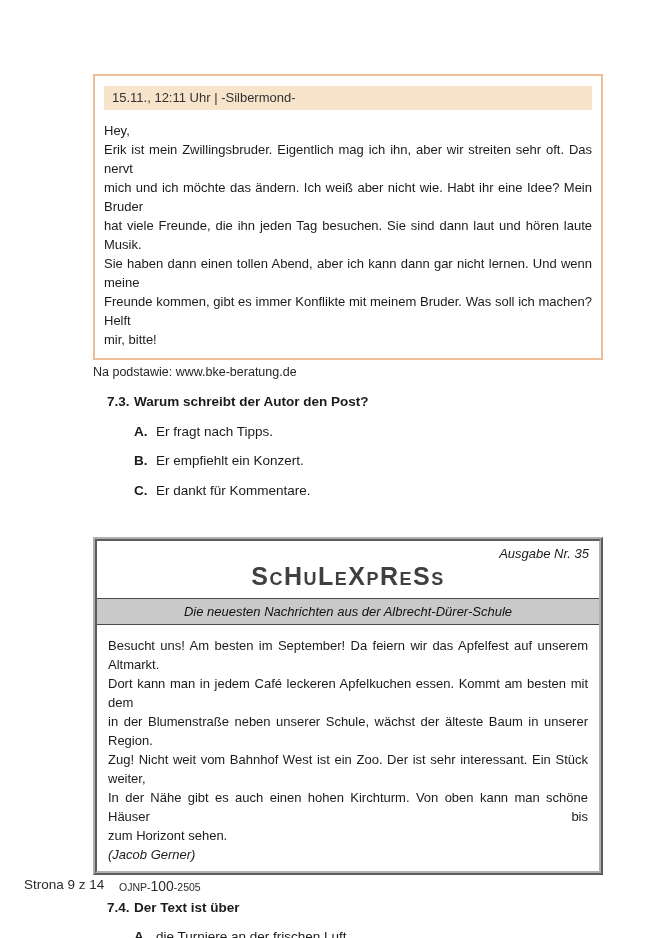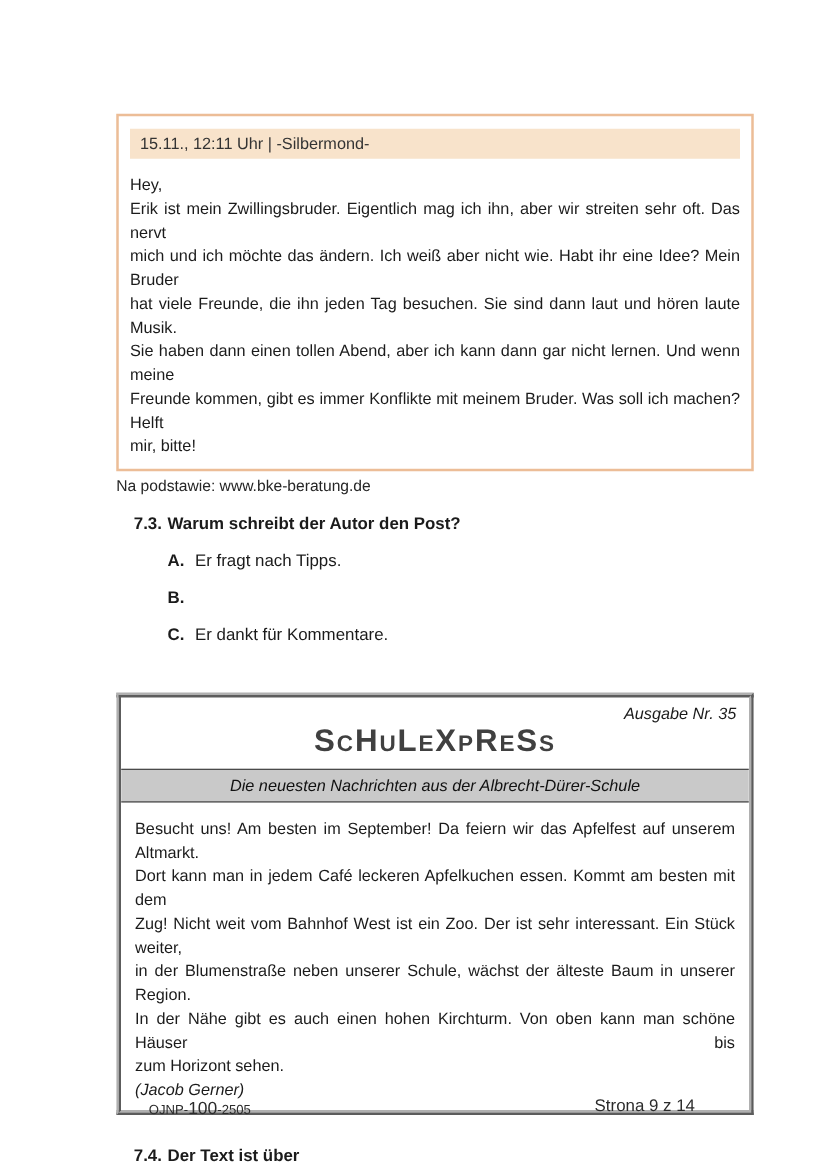--- a/index.html
+++ b/index.html
@@ -13,21 +13,20 @@
     overflow:hidden;
     margin:0 auto;
   }
   .content { position:absolute; left:93px; top:74px; width:510px; }
 
   
   .post-box {
     border:2px solid var(--post-border,#ecbd97);
     background:#fff;
     padding:10px 9px 9px 9px;
-    margin-top:17px;
   }
   .post-header {
     background:var(--post-header-bg,#f8e3cb);
     font-size:13px; line-height:16px;
     padding:4px 8px;
     color:#333333;
     margin-bottom:11px;
   }
   .post-body { font-size:13px; line-height:19px; color:#1b1b1b; }
   .jline { text-align:justify; text-align-last:justify; }
@@ -76,21 +75,21 @@
     color:#111;
   }
   .nl-body { padding:11px 11px 7px 11px; font-size:13px; line-height:19px; }
   .nl-author { font-style:italic; }
 
   
   .footer { position:absolute; left:0; top:876px; width:532px; height:20px; font-size:13.5px; color:#2b2b2b;margin-left:24px; }
   .footer-code { position:absolute; left:95px; top:2px; white-space:nowrap; }
   .code-small { font-size:10.5px; }
   .code-mid { font-size:14px; }
-  .footer-page { position:absolute; left:0; width:100%; text-align:right; top:1px; }
+  .footer-page { position:absolute; left:0; width:100%; text-align:left; top:1px; }
 </style>
 </head>
 <body>
 
 <div class="page">
   <div class="content">
 
     <div class="post-box">
       <div class="post-header">15.11., 12:11 Uhr | -Silbermond-</div>
       <div class="post-body">
@@ -109,38 +108,39 @@
       <div class="q-title">
         <span class="q-num">7.3.</span><span>Warum schreibt der Autor den Post?</span>
       </div>
       <div class="q-options">
         <div class="q-option">
           <span class="opt-letter">A.</span>
           <span>Er fragt nach Tipps.</span>
         </div>
         <div class="q-option">
           <span class="opt-letter">B.</span>
+          <span>Er empfiehlt ein Konzert.</span>
         </div>
         <div class="q-option">
           <span class="opt-letter">C.</span>
           <span>Er dankt für Kommentare.</span>
         </div>
       </div>
     </div>
 
     <div class="newsletter">
       <div class="nl-issue">Ausgabe Nr. 35</div>
       <div class="nl-title">ScHuLeXpReSs</div>
       <div class="nl-banner">Die neuesten Nachrichten aus der Albrecht-Dürer-Schule</div>
       <div class="nl-body">
         <div>
             <div class="jline">Besucht uns! Am besten im September! Da feiern wir das Apfelfest auf unserem Altmarkt.</div>
             <div class="jline">Dort kann man in jedem Café leckeren Apfelkuchen essen. Kommt am besten mit dem</div>
+            <div class="jline">in der Blumenstraße neben unserer Schule, wächst der älteste Baum in unserer Region.</div>
             <div class="jline">Zug! Nicht weit vom Bahnhof West ist ein Zoo. Der ist sehr interessant. Ein Stück weiter,</div>
-            <div class="jline">in der Blumenstraße neben unserer Schule, wächst der älteste Baum in unserer Region.</div>
             <div class="jline">In der Nähe gibt es auch einen hohen Kirchturm. Von oben kann man schöne Häuser bis</div>
             <div class="jline last">zum Horizont sehen.</div>
           </div>
         <div class="nl-author">(Jacob Gerner)</div>
       </div>
     </div>
 
     <div class="question second">
       <div class="q-title">
         <span class="q-num">7.4.</span><span>Der Text ist über</span>

